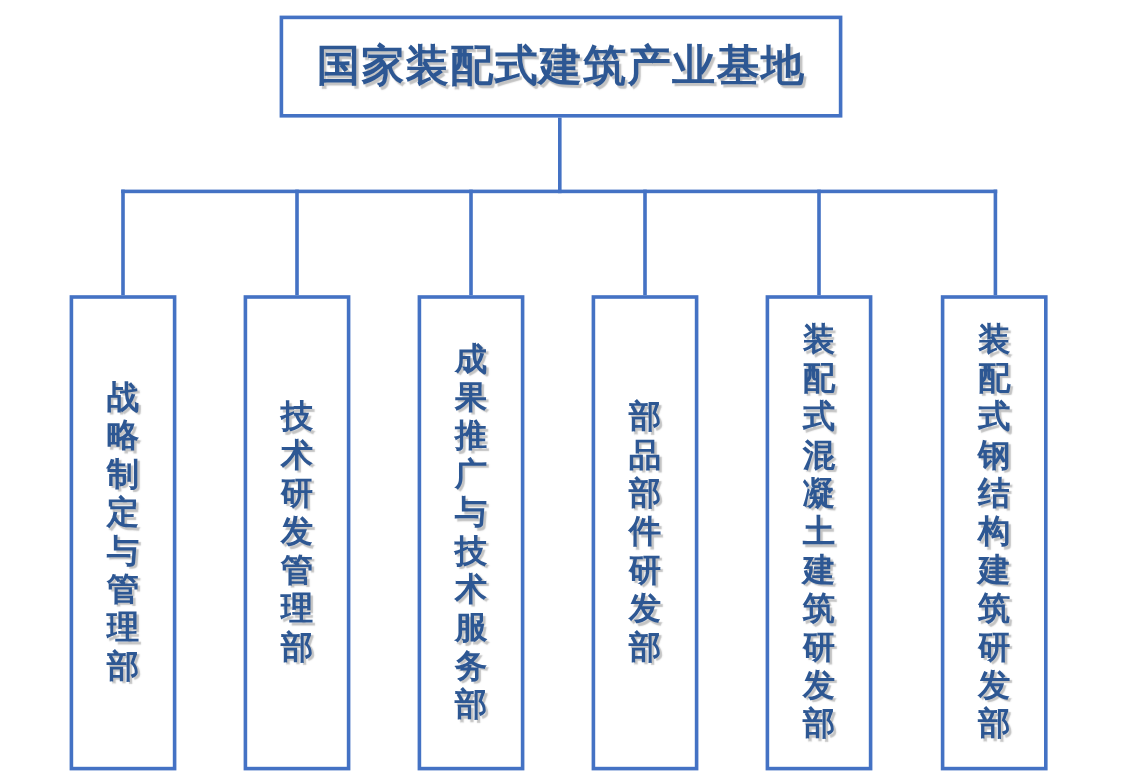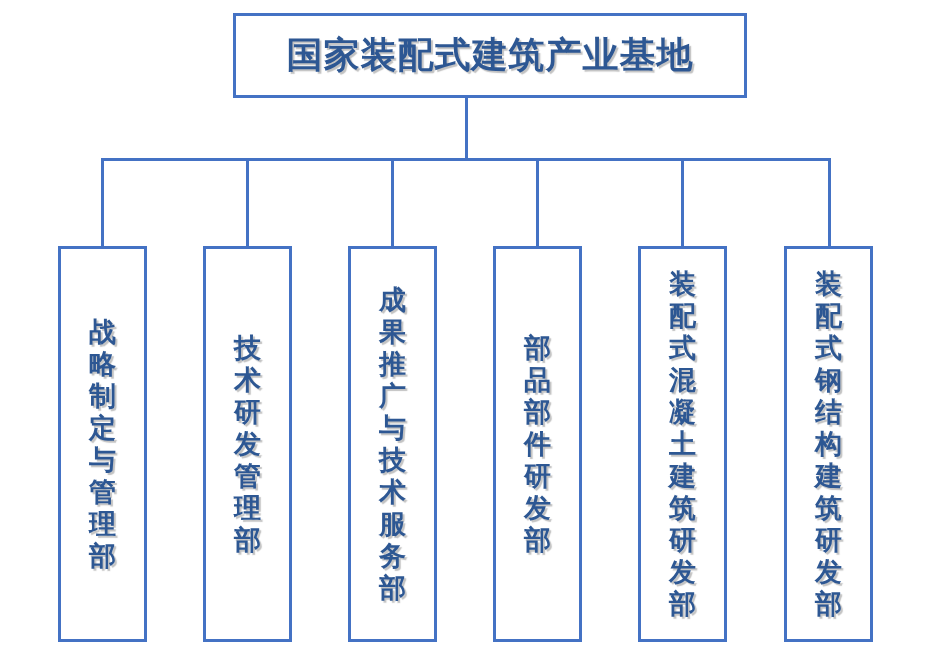--- a/index.html
+++ b/index.html
@@ -16,21 +16,21 @@
     position: relative;
     width: 935px;
     height: 651px;
     background: var(--bg-color);
     overflow: hidden;
   }
   
   .root-box {
     position: absolute;
     left: 233px; top: 13px;
-    width: 514px; height: 85px;
+    width: 469px; height: 85px;
     border: 3px solid var(--line-color);
     background: var(--bg-color);
     display: flex;
     align-items: center;
     justify-content: center;
   }
   .root-label {
     font-size: 36px;
     font-weight: bold;
     color: var(--text-color);

